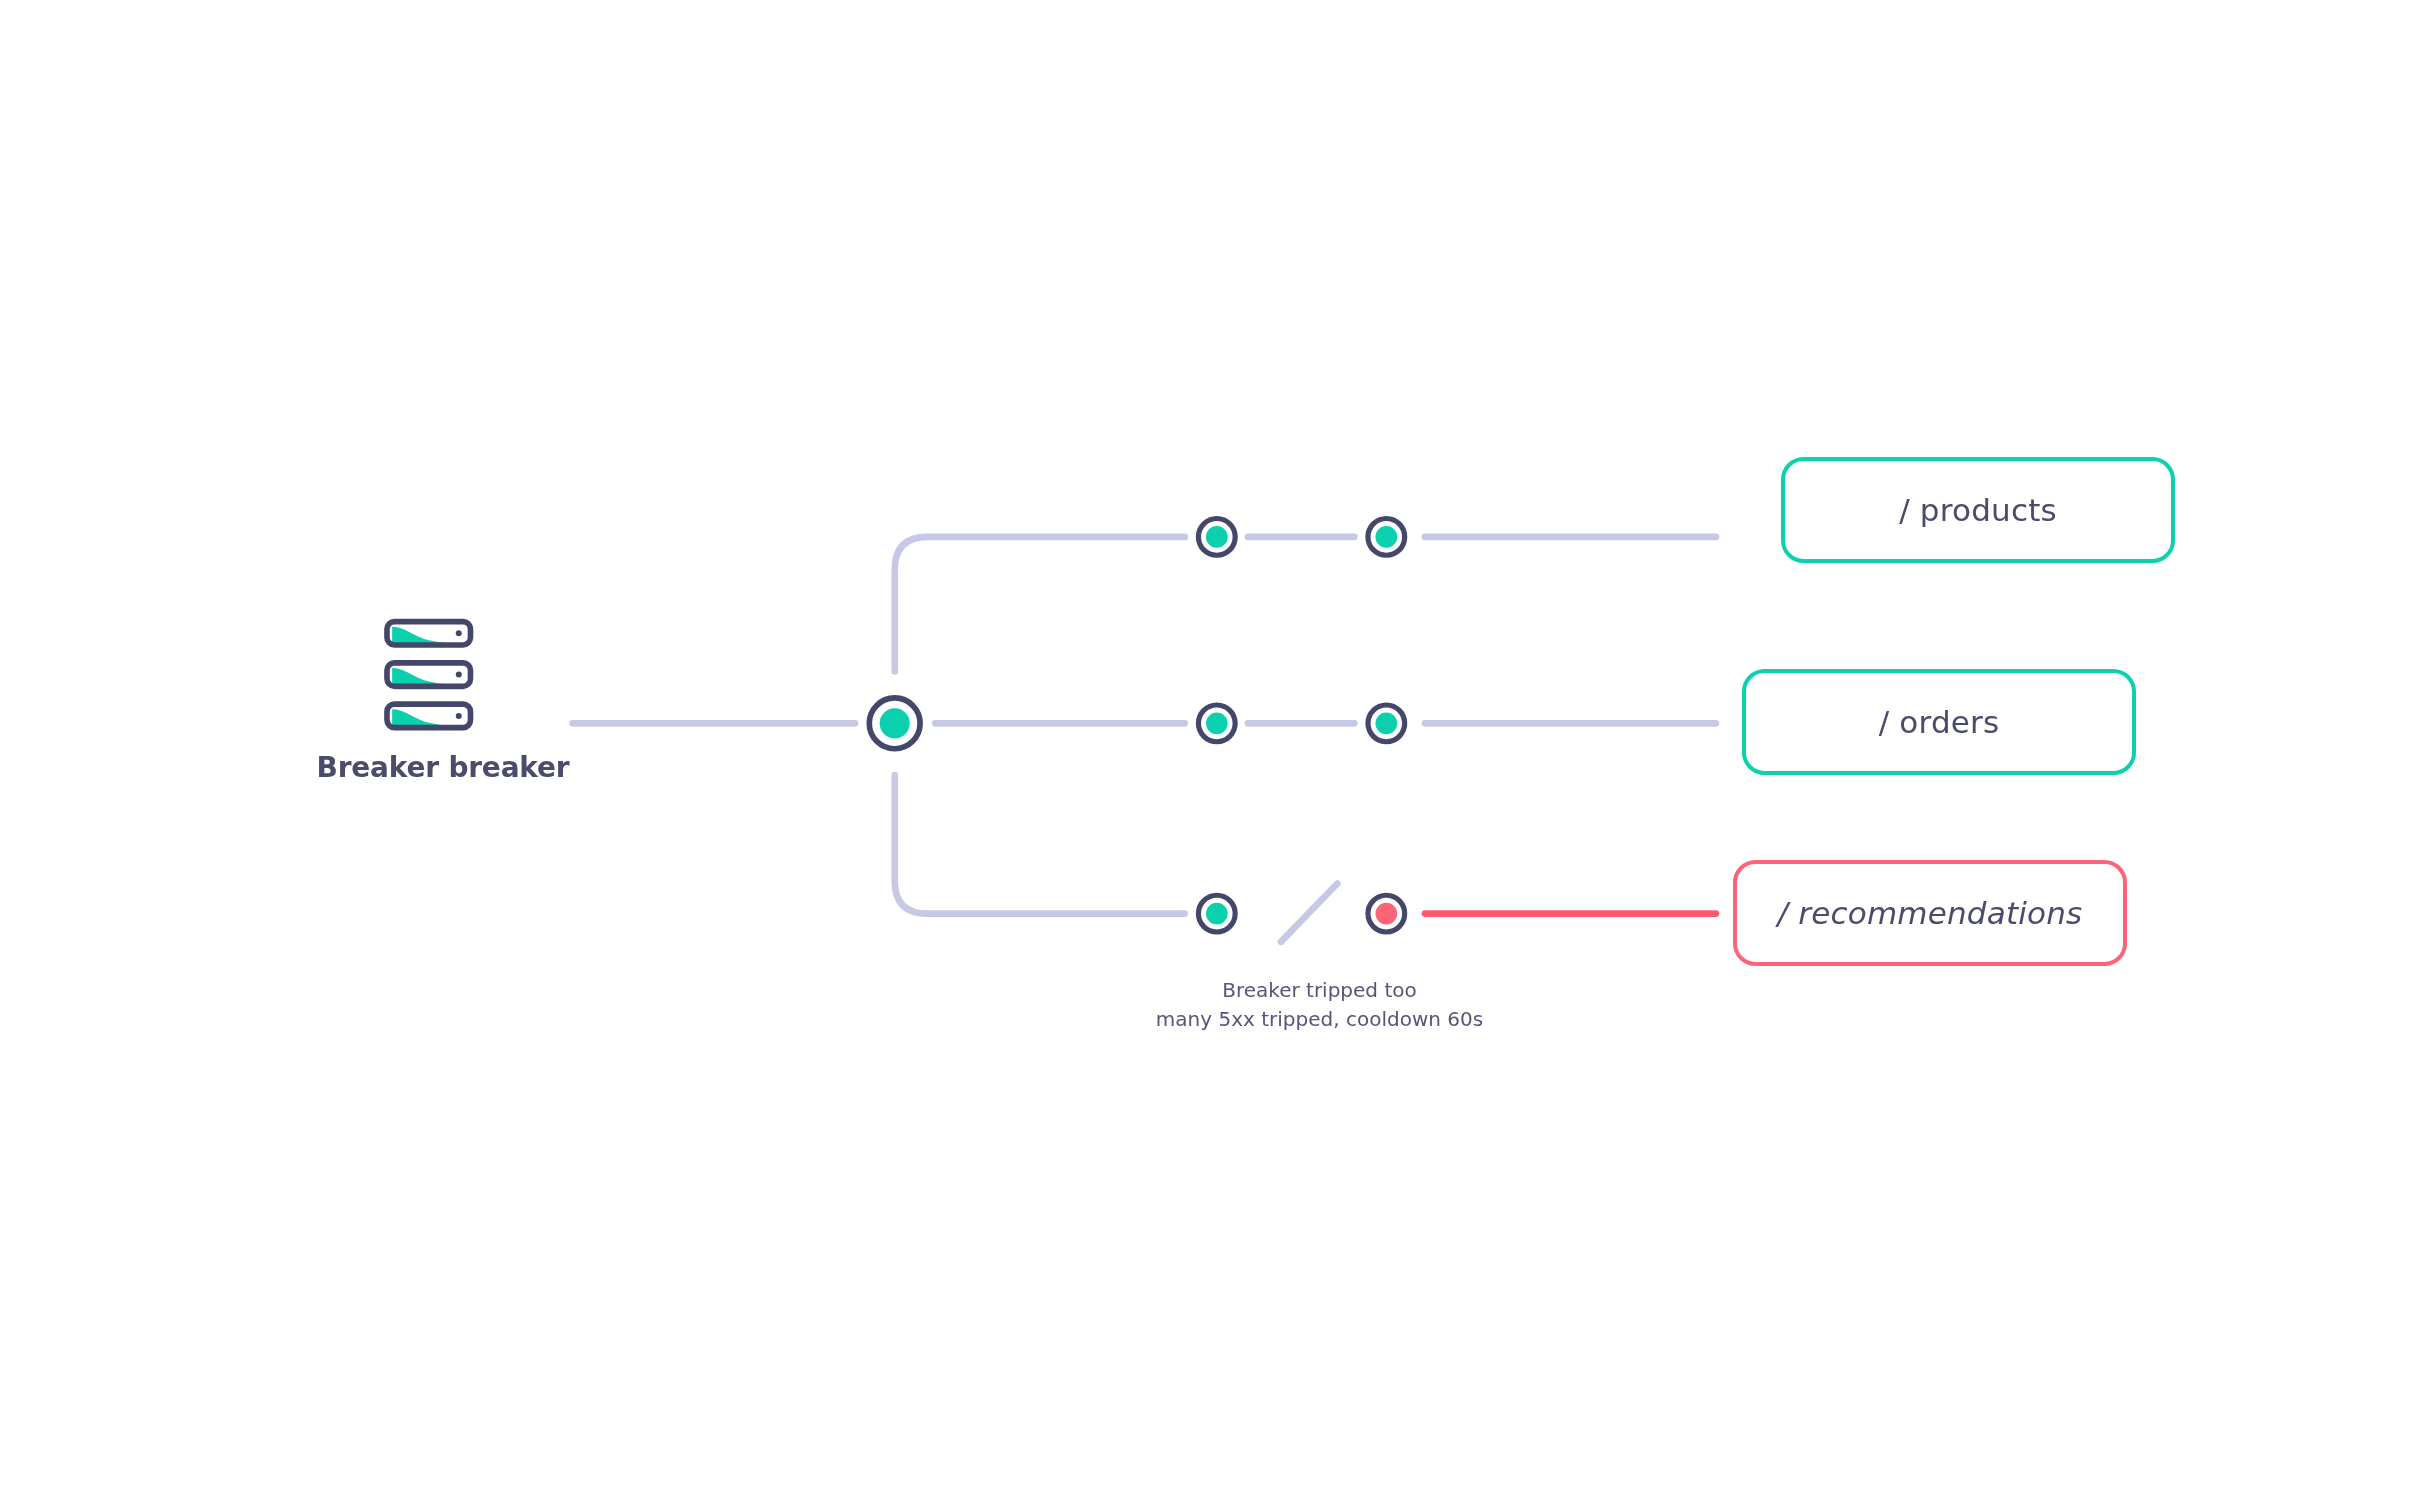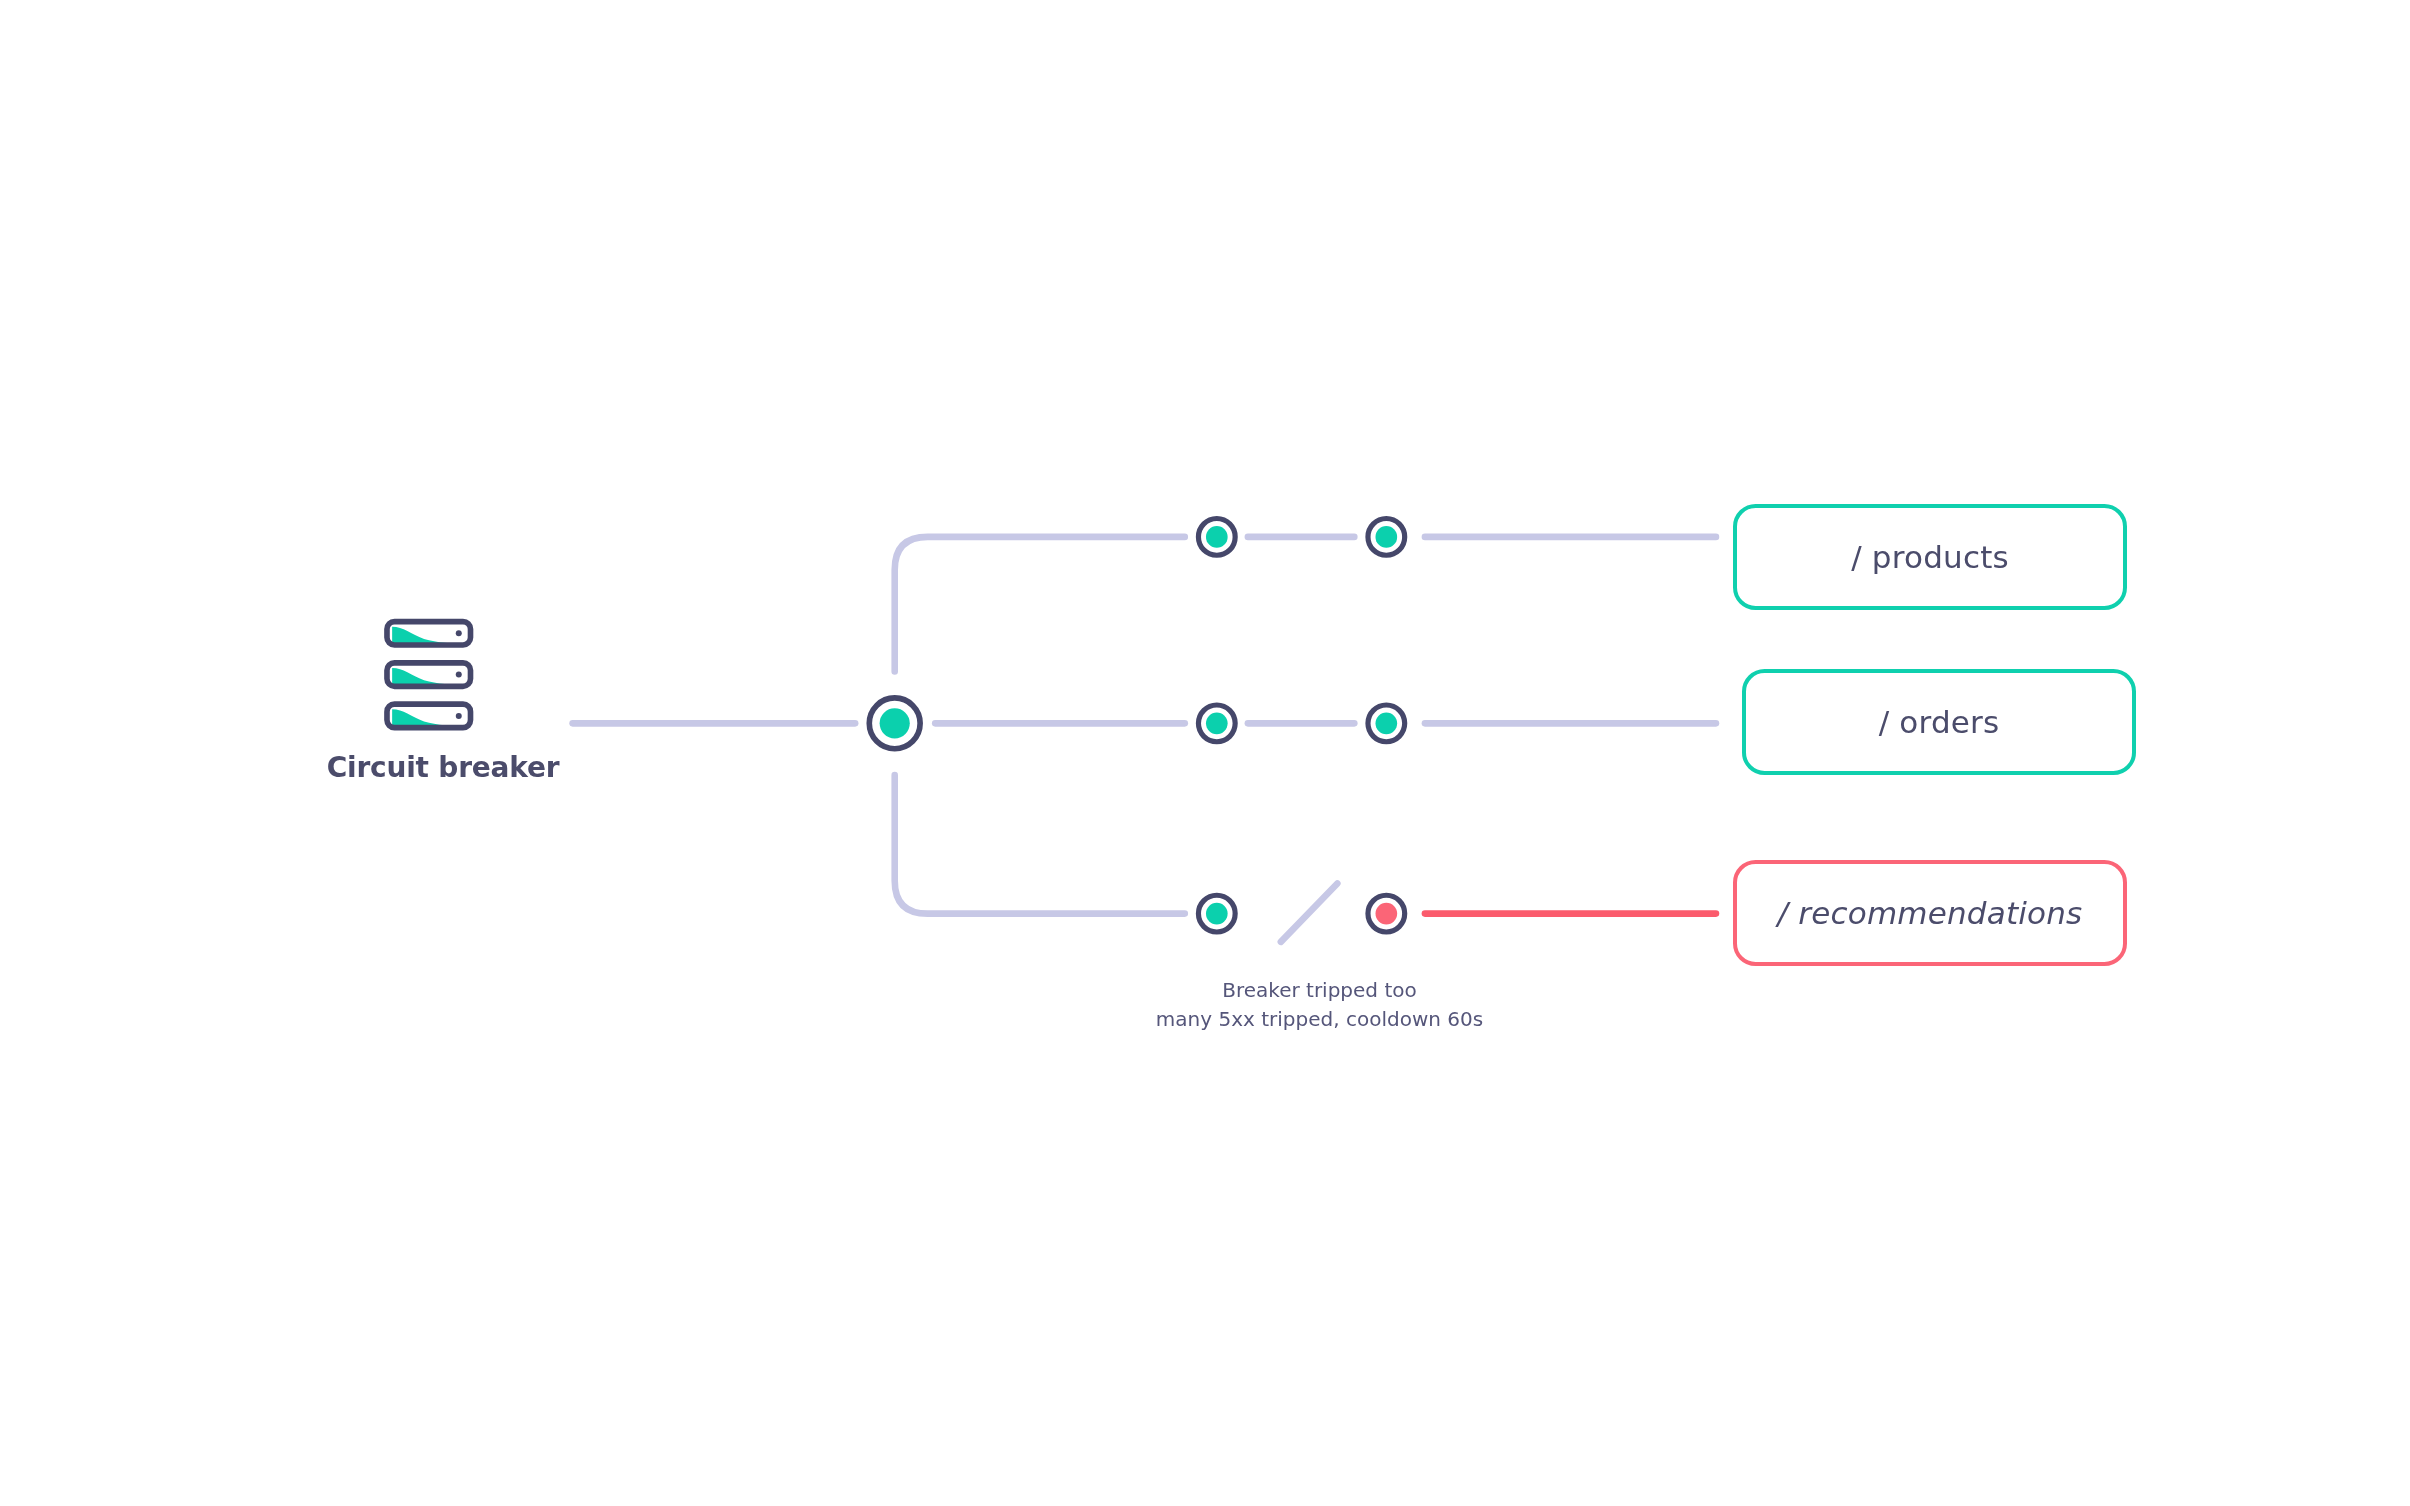--- a/index.html
+++ b/index.html
@@ -80,21 +80,21 @@
 
   .endpoint-label {
     font-family: "DejaVu Sans", sans-serif;
     font-size: 31px;
     font-weight: 400;
     color: #4b4c6b;
     letter-spacing: 0.2px;
     white-space: nowrap;
   }
 
-  #endpoint-0 { top: 504px; }
+  #endpoint-0 { top: 457px; margin-left: 48px; }
   #endpoint-1 { top: 669px; margin-left: 9px; }
   #endpoint-2 { top: 860px; }
 
   
   .annotation {
     position: absolute;
     left: 1150px;
     top: 976px;
     width: 339px;
     text-align: center;
@@ -193,21 +193,21 @@
 
       <g>
         <g clip-path="url(#unitClip2)">
           <path d="M 14 98 C 26 98 34 106 48 111 C 62 115 78 116 92 116 L 92 120 L 14 120 Z" fill="#0bd0ad"></path>
         </g>
         <rect x="8.5" y="92.5" width="89" height="25" rx="8" fill="none" stroke="#45476a" stroke-width="6"></rect>
         <circle cx="85" cy="105" r="3.2" fill="#45476a"></circle>
       </g>
     </svg>
 
-    <div class="source-label">Circuit breaker</div>
+    <div class="source-label">Breaker breaker</div>
   </div>
 
   <div class="endpoint status-ok" id="endpoint-0">
     <span class="endpoint-label">/ products</span>
   </div>
 
   <div class="endpoint status-ok" id="endpoint-1">
     <span class="endpoint-label">/ orders</span>
   </div>
 

